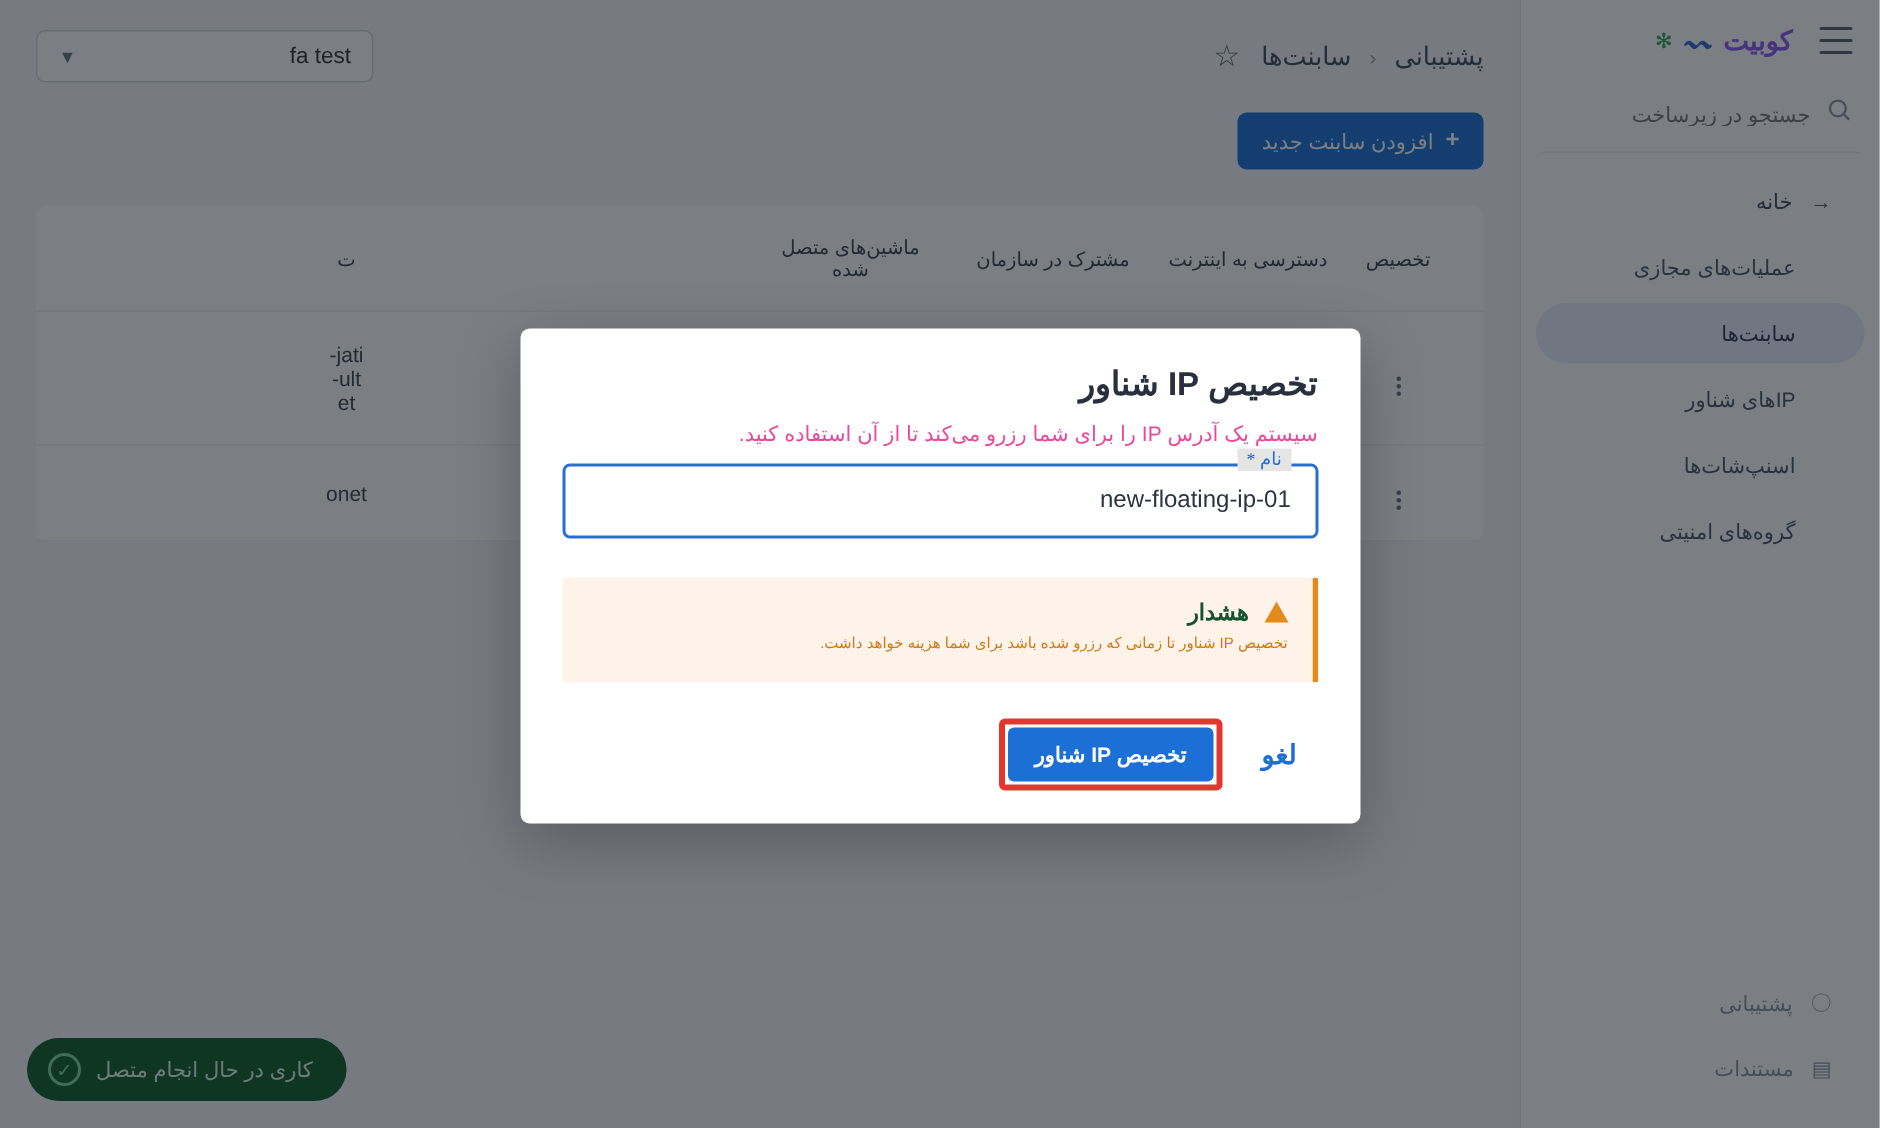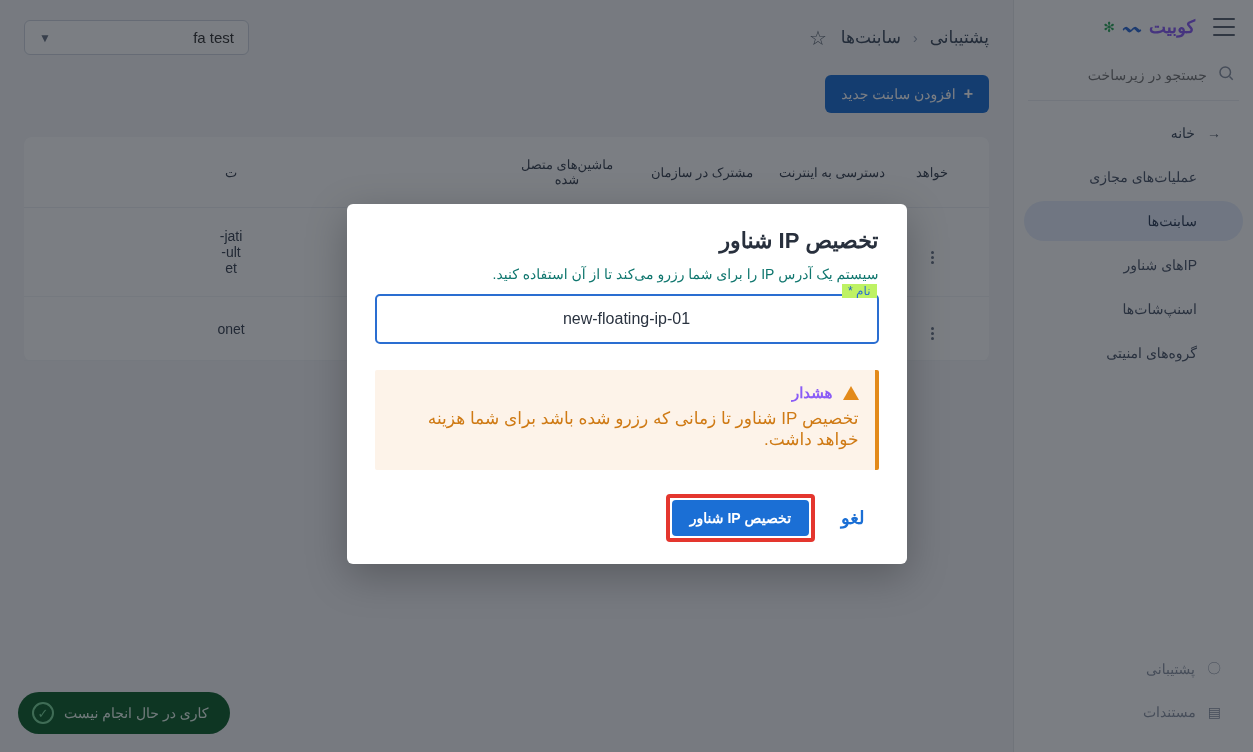--- a/index.html
+++ b/index.html
@@ -38,29 +38,29 @@
 .thead, .trow { display: grid; grid-template-columns: 90px 110px 150px 120px 1fr 1fr 130px 130px; align-items: center; padding: 20px 12px; text-align: center; }
 .thead { border-bottom: 1px solid #edf0f4; color: #3a4352; font-size: 13px; }
 .trow { border-bottom: 1px solid #f1f3f7; color: #3a4352; font-size: 14px; }
 .kebab { display: inline-flex; flex-direction: column; gap: 2px; align-items: center; cursor: pointer; }
 .kebab i { width: 3px; height: 3px; background: #6a7485; border-radius: 50%; }
 .x { font-style: italic; font-weight: bold; color: #4a5260; }
 .status-pill { position: absolute; bottom: 18px; left: 18px; background: #0e5f2b; color: #e8f7ee; border-radius: 24px; padding: 10px 22px 10px 14px; font-size: 14px; display: flex; align-items: center; gap: 10px; z-index: 50; }
 .status-pill .ico { width: 22px; height: 22px; border: 2px solid #7bd89a; border-radius: 50%; display: flex; align-items: center; justify-content: center; color: #7bd89a; font-size: 13px; }
 .modal { position: absolute; z-index: 200; left: 50%; top: 51%; transform: translate(-50%,-50%); width: 560px; background: #fff; border-radius: 6px; box-shadow: 0 12px 40px rgba(0,0,0,0.25); padding: 24px 28px 22px; direction: rtl; }
 .modal h2 { font-size: 22px; color: #28303d; font-weight: 700; margin-bottom: 12px; }
-.modal .desc { color: #0f766e; font-size: 14px; margin-bottom: 12px; }
+.modal .desc { color: #ec4899; font-size: 14px; margin-bottom: 12px; }
 .field-wrap { position: relative; margin-bottom: 26px; }
-.field-label { position: absolute; top: -10px; right: 2px; background: #bef264; padding: 0 6px; color: #2a6ed1; font-size: 12px; }
+.field-label { position: absolute; top: -10px; right: 18px; background: #e5e5e5; padding: 0 6px; color: #2a6ed1; font-size: 12px; font-family: Liberation Serif, serif; }
 .field-label .req { color: #1a5ec9; }
-.field { width: 100%; border: 2px solid #2a6ed1; border-radius: 5px; padding: 14px 16px; font-size: 16px; direction: ltr; text-align: center; outline: none; color: #2a3340; }
+.field { width: 100%; border: 2px solid #2a6ed1; border-radius: 5px; padding: 14px 16px; font-size: 16px; direction: ltr; text-align: right; outline: none; color: #2a3340; }
 .warn { background: #fdf3e9; border-right: 4px solid #e38a1a; padding: 14px 16px 20px; border-radius: 2px; margin-bottom: 24px; }
-.warn-head { display: flex; align-items: center; gap: 10px; color: #8b5cf6; font-weight: 700; font-size: 15px; margin-bottom: 6px; }
+.warn-head { display: flex; align-items: center; gap: 10px; color: #14532d; font-weight: 700; font-size: 15px; margin-bottom: 6px; }
 .warn-tri { width: 0; height: 0; border-left: 8px solid transparent; border-right: 8px solid transparent; border-bottom: 14px solid #e38a1a; position: relative; }
-.warn-text { color: #cf7a14; font-size: 17px; }
+.warn-text { color: #cf7a14; font-size: 10px; }
 .actions { display: flex; align-items: center; gap: 12px; }
 .cancel { color: #1b6fd5; font-size: 18px; padding: 10px 14px; background: none; border: none; cursor: pointer; font-weight: 600; }
 .confirm-wrap { border: 4px solid #e4362e; border-radius: 4px; padding: 2px; }
 .confirm { background: #1b6fd5; color: #fff; border: none; border-radius: 4px; padding: 10px 18px; font-size: 14px; cursor: pointer; font-weight: 600; }
 .check { color: #2aa85a; margin-left: 4px; }
 </style>
 </head>
 <body>
 
 <div class="app">
@@ -135,21 +135,21 @@
       </div>
     </div>
 
     <button class="add-btn">
       <span class="plus">+</span>
       <span>افزودن سابنت جدید</span>
     </button>
 
     <div class="table">
       <div class="thead">
-        <div>خواهد</div>
+        <div>تخصیص</div>
         <div>دسترسی به اینترنت</div>
         <div>مشترک در سازمان</div>
         <div>ماشین‌های متصل شده</div>
         <div></div>
           <div></div>
         <div>ت</div>
         <div></div>
       </div>
       <div class="trow">
         <div><span class="kebab">
@@ -179,21 +179,21 @@
         <div></div>
           <div></div>
         <div>onet</div>
         <div></div>
       </div>
     </div>
   </div>
 </div>
 
 <div class="status-pill">
-  <span>کاری در حال انجام نیست</span>
+  <span>کاری در حال انجام متصل</span>
   <span class="ico">✓</span>
 </div>
 
 <div class="overlay"></div>
 
 <div class="modal">
   <h2>تخصیص IP شناور</h2>
   <p class="desc">سیستم یک آدرس IP را برای شما رزرو می‌کند تا از آن استفاده کنید.</p>
   <div class="field-wrap">
     <span class="field-label">

